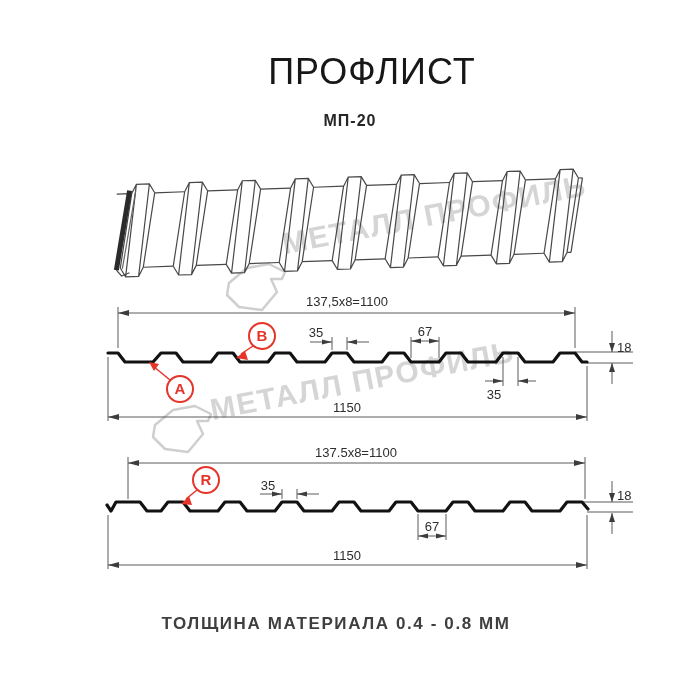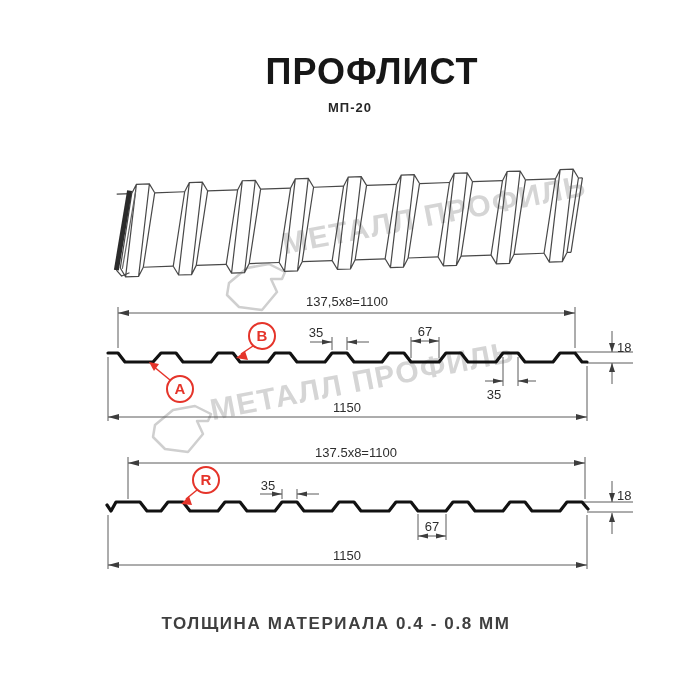--- a/index.html
+++ b/index.html
@@ -2,24 +2,24 @@
 <html><head>
 <meta charset="utf-8">
 <style>
   html,body{margin:0;padding:0;}
   body{
     width:700px;height:700px;position:relative;background:#ffffff;
     font-family:"Liberation Sans",sans-serif;overflow:hidden;
   }
   .hdr{position:absolute;left:0;top:52px;width:700px;text-align:center;z-index:3;}
   .hdr .title{
-    font-size:36px;font-weight:700;letter-spacing:1px;color:#171717;line-height:1.1;padding-left:44px;
+    font-size:36px;font-weight:400;letter-spacing:1px;color:#171717;line-height:1.1;padding-left:44px;
   }
   .hdr .subtitle{
-    margin-top:8px;font-size:13px;font-weight:700;letter-spacing:1px;color:#262626;
+    margin-top:20px;font-size:16px;font-weight:700;letter-spacing:1px;color:#262626;
   }
   .footer-note{
     position:absolute;left:0;top:614px;width:672px;text-align:center;z-index:3;
     font-size:17px;font-weight:700;letter-spacing:1.6px;color:#3f3f3f;
   }
   .wm-text{
     position:absolute;z-index:1;white-space:nowrap;
     font-size:30px;font-weight:700;letter-spacing:1.5px;color:#d5d5d5;
     transform:rotate(-11deg);transform-origin:left bottom;height:36px;line-height:36px;
   }

